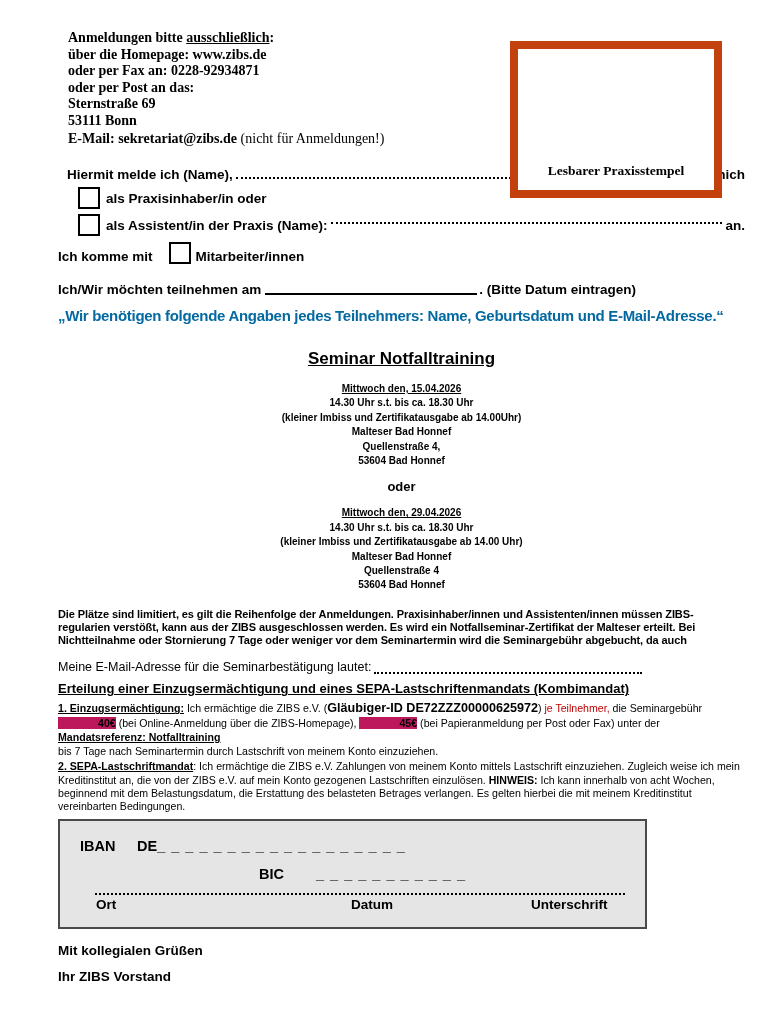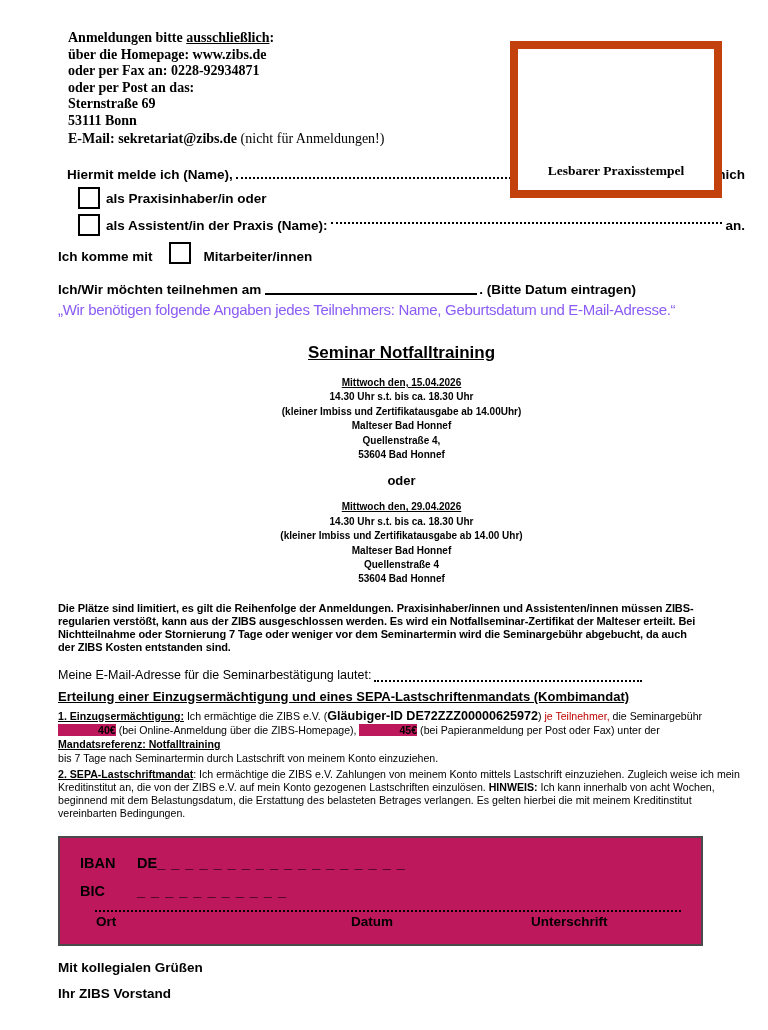--- a/index.html
+++ b/index.html
@@ -30,26 +30,26 @@
   
   .name-row { display:flex; align-items:flex-end; margin:20px 0 0 9px; font-size:13.5px; font-weight:bold; }
   .dotfill { flex:1; border-bottom:2px dotted #000; margin:0 3px 3px 3px; min-width:30px; }
   .chk-row { display:flex; align-items:center; margin-top:5px; font-size:13.5px; font-weight:bold; }
   .chk-row.indent { margin-left:20px; }
   .checkbox { width:22px; height:22px; border:2px solid #000; background:#fff; flex:0 0 auto; }
   .chk-label { margin-left:6px; }
   .chk-row .dotfill { margin-bottom:5px; }
   .companion-row { display:flex; align-items:flex-end; margin-top:6px; font-size:13.5px; font-weight:bold; }
   .companion-row .checkbox { margin-left:16px; }
-  .companion-row .after { margin-left:13px; }
+  .companion-row .after { margin-left:5px; }
 
   .date-row { display:flex; align-items:flex-end; margin-top:17px; font-size:13.5px; font-weight:bold; }
   .blankline { display:inline-block; width:212px; border-bottom:2px solid #000; margin:0 2px 2px 4px; height:14px; }
 
-  .red-notice { margin-top:4px; font-size:15px; font-weight:normal; color:#8b5cf6; letter-spacing:-0.3px; }
+  .red-notice { margin-top:10px; font-size:15px; font-weight:bold; color:#0369a1; letter-spacing:-0.3px; }
 
   
   .seminar { text-align:center; margin-top:25px; font-weight:bold; }
   .sem-title { font-size:17px; font-weight:bold; text-decoration:underline; }
   .session { margin-top:13px; }
   .sem-line { font-size:10px; line-height:14.4px; }
   .or-line { font-size:13px; margin-top:11px; }
   .session2 { margin-top:12px; }
 
   
@@ -58,23 +58,23 @@
   .email-row { display:flex; align-items:flex-end; margin-top:13px; font-size:12.5px; font-weight:normal; }
   .dots-inline { display:inline-block; width:268px; border-bottom:2px dotted #000; height:12px; margin-left:3px; }
 
   .mandate-heading { margin-top:7px; font-size:13px; font-weight:bold; text-decoration:underline; }
 
   .fine { margin-top:5px; font-size:10.6px; line-height:14.2px; }
   .fine2 { margin-top:2px; font-size:10.6px; line-height:13.2px; }
   .gid { font-weight:bold; font-size:12.6px; }
 
   
-  .bank-box { position:relative; margin-top:16px; width:645px; height:110px; border:2px solid #4a4a4a; background:#be185d; }
+  .bank-box { position:relative; margin-top:6px; width:589px; height:110px; border:2px solid #4a4a4a; background:#e5e5e5; }
   .bank-row { display:flex; align-items:flex-end; margin:17px 0 0 20px; font-size:14.5px; font-weight:bold; }
-  .bank-row.bic { margin-top:12px; }
+  .bank-row.bic { margin-top:12px;justify-content:center; }
   .bank-label { display:inline-block; width:57px; }
   .bank-blanks { letter-spacing:1px; white-space:pre; }
   .sig-line { position:absolute; left:35px; right:20px; top:72px; border-top:2.5px dotted #000; }
   .sig-labels { position:absolute; top:76px; left:0; right:0; font-size:13.5px; font-weight:bold; }
   .sig-ort { position:absolute; left:36px; }
   .sig-datum { position:absolute; left:291px; }
   .sig-unterschrift { position:absolute; left:471px; }
 
   .closing1 { margin-top:14px; font-size:13.5px; font-weight:bold; }
   .closing2 { margin-top:11px; font-size:13.5px; font-weight:bold; }
@@ -149,21 +149,20 @@
       <div class="sem-line">Malteser Bad Honnef</div>
       <div class="sem-line">Quellenstraße 4</div>
       <div class="sem-line">53604 Bad Honnef</div>
     </div>
   </div>
 
   <div class="terms">
     <div>Die Plätze sind limitiert, es gilt die Reihenfolge der Anmeldungen. Praxisinhaber/innen und Assistenten/innen müssen ZIBS-</div>
     <div>regularien verstößt, kann aus der ZIBS ausgeschlossen werden. Es wird ein Notfallseminar-Zertifikat der Malteser erteilt. Bei</div>
     <div>Nichtteilnahme oder Stornierung 7 Tage oder weniger vor dem Seminartermin wird die Seminargebühr abgebucht, da auch</div>
-    <div>der ZIBS Kosten entstanden sind.</div>
   </div>
 
   <div class="email-row">
     <span>Meine E-Mail-Adresse für die Seminarbestätigung lautet:</span>
     <span class="dots-inline"></span>
   </div>
 
   <div class="mandate-heading">Erteilung einer Einzugsermächtigung und eines SEPA-Lastschriftenmandats (Kombimandat)</div>
 
   <div class="fine"><span class="bu">1. Einzugsermächtigung:</span><span> Ich ermächtige die ZIBS e.V. (</span><span class="gid">Gläubiger-ID DE72ZZZ00000625972</span><span>) </span><span class="red">je Teilnehmer,</span><span> die Seminargebühr </span><span class="hl">40€</span><span> (bei Online-Anmeldung über die ZIBS-Homepage), </span><span class="hl">45€</span><span> (bei Papieranmeldung per Post oder Fax) unter der </span><span class="bu">Mandatsreferenz:  Notfalltraining </span><br><span>bis 7 Tage nach Seminartermin durch Lastschrift von meinem Konto einzuziehen.</span></div>

